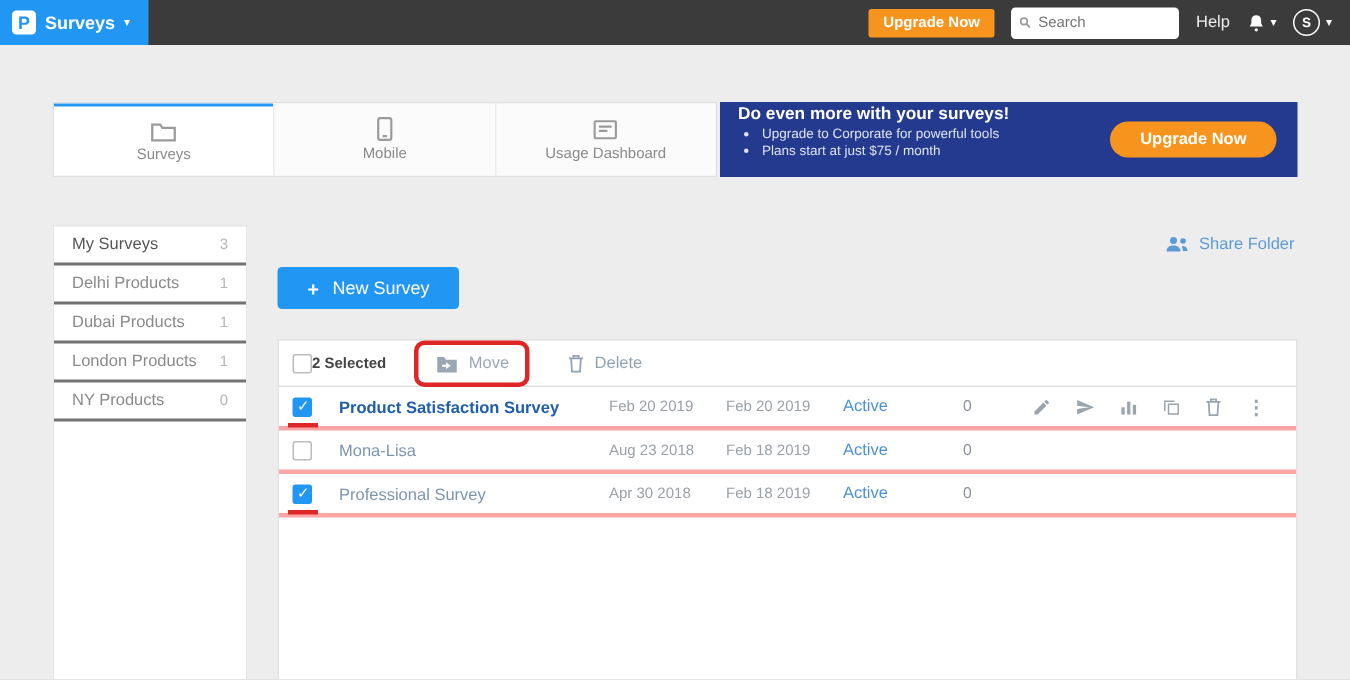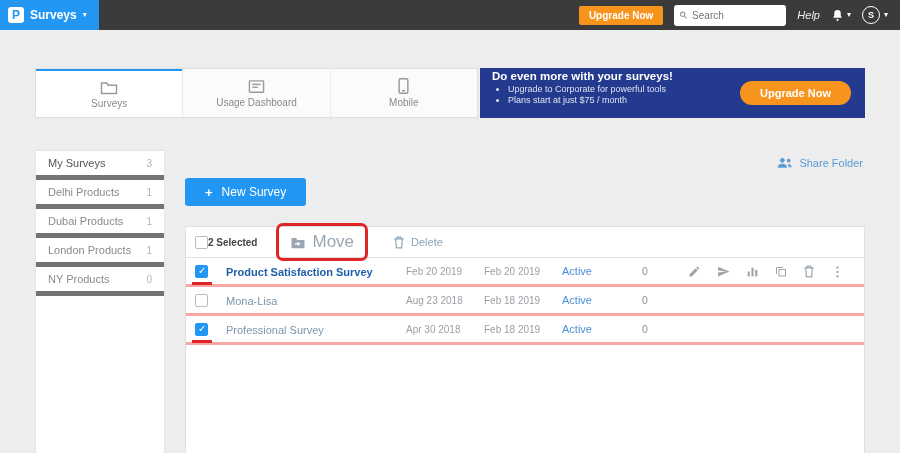--- a/index.html
+++ b/index.html
@@ -13,60 +13,60 @@
   
   .topbar { position:absolute; top:0; left:0; right:0; height:30px; background:#3b3b3b; display:flex; align-items:center; }
   .logo-block { height:30px; background:#2196f3; display:flex; align-items:center; padding:0 12px 0 8px; gap:6px; cursor:pointer; }
   .logo-badge { width:16px; height:16px; background:#ffffff; border-radius:3px; color:#2196f3; font-weight:bold; font-size:12px; display:flex; align-items:center; justify-content:center; }
   .logo-text { color:#fff; font-size:12px; font-weight:bold; }
   .caret { color:#fff; font-size:8px; line-height:1; }
   .topbar-right { margin-left:auto; display:flex; align-items:center; gap:11px; padding-right:12px; }
   .upgrade-btn-top { background:#f7941e; color:#fff; font-size:10px; font-weight:bold; border:none; border-radius:2px; padding:4px 10px; cursor:pointer; font-family:inherit; }
   .search-box { width:112px; height:21px; background:#fff; border-radius:3px; display:flex; align-items:center; padding:0 5px; gap:4px; }
   .search-box input { border:none; outline:none; width:100%; font-size:10px; color:#555; font-family:inherit; background:transparent; }
-  .help { color:#eee; font-size:11px; cursor:pointer;font-style:italic; }
+  .help { color:#eee; font-size:11px; cursor:pointer; }
   .bell-wrap { display:flex; align-items:center; gap:3px; cursor:pointer; }
   .avatar-wrap { display:flex; align-items:center; gap:4px; cursor:pointer; }
   .avatar { width:18px; height:18px; border-radius:50%; border:1.5px solid #fff; color:#fff; font-size:9px; font-weight:bold; display:flex; align-items:center; justify-content:center; }
 
   
   .tabs-card { position:absolute; left:35px; top:68px; width:443px; height:50px; background:#fff; border:1px solid #e0e0e0; display:flex; }
   .tab { flex:1; display:flex; flex-direction:column; align-items:center; justify-content:center; gap:3px; color:#8a8a8a; font-size:10px; border-left:1px solid #ececec; cursor:pointer; background:#fbfbfb; }
   .tab:first-child { border-left:none; }
   .tab.active { background:#fff; border-top:2px solid #2196f3; }
   .tab svg { color:#9a9a9a; }
 
   
   .banner { position:absolute; left:480px; top:68px; width:385px; height:50px; background:#243a8f; padding:2px 12px; color:#fff; }
   .banner-title { font-size:11.5px; font-weight:bold; }
   .banner ul { margin:2px 0 0 16px; font-size:9px; color:#dfe3f0; line-height:11px; list-style:disc; }
   .banner-cta { position:absolute; right:14px; top:13px; height:24px; border-radius:12px; background:#f7941e; color:#fff; border:none; font-weight:bold; font-size:11px; padding:0 20px; cursor:pointer; font-family:inherit; }
 
   
   .sidebar { position:absolute; left:35px; top:150px; width:130px; bottom:0; background:#fff; border:1px solid #e5e5e5; border-bottom:none; }
-  .side-item { display:flex; justify-content:space-between; align-items:center; padding:6px 12px; font-size:11px; color:#8a8a8a; border-bottom:5px solid #737373; cursor:pointer; }
+  .side-item { display:flex; justify-content:space-between; align-items:center; padding:6px 12px; font-size:11px; color:#8a8a8a; border-bottom:2px solid #737373; cursor:pointer; }
   .side-item.active { color:#555; }
   .side-count { font-size:10px; color:#b5b5b5; }
 
   
   .share-folder { position:absolute; right:37px; top:157px; display:flex; align-items:center; gap:6px; color:#5b9bd5; font-size:11px; cursor:pointer; }
   .new-survey { position:absolute; left:185px; top:178px; background:#2196f3; color:#fff; border:none; border-radius:3px; font-size:12px; padding:7px 20px; display:flex; gap:9px; align-items:center; cursor:pointer; font-family:inherit; }
   .plus { font-size:13px; font-weight:bold; line-height:1; }
   .surveys-dropdown { position:absolute; right:86px; top:206px; font-size:11px; color:#444; display:flex; gap:6px; align-items:center; cursor:pointer;margin-top:36px; }
   .caret-dark { color:#444; font-size:8px; }
 
   
   .table { position:absolute; left:185px; right:35px; top:226px; bottom:0; background:#fff; border:1px solid #e0e0e0; border-bottom:none; }
   .sel-row { height:31px; border-bottom:1px solid #e0e0e0; display:flex; align-items:center; padding-left:9px; }
   .checkbox { width:13px; height:13px; border:1px solid #bbb; border-radius:2px; background:#fff; cursor:pointer; position:relative; flex:none; }
   .checkbox.checked { background:#2196f3; border-color:#2196f3; }
   .checkbox.checked::after { content:"✓"; position:absolute; color:#fff; font-size:10px; left:2px; top:-1px; }
   .sel-count { font-weight:bold; font-size:10px; color:#444; }
   .move-wrap { position:relative; margin-left:26px; }
-  .move-btn { display:flex; align-items:center; gap:6px; color:#9aa7b3; font-size:17px; cursor:pointer; padding:4px 7px; }
+  .move-btn { display:flex; align-items:center; gap:6px; color:#9aa7b3; font-size:11px; cursor:pointer; padding:4px 7px; }
   .annotation-ring { position:absolute; left:-7px; right:-7px; top:-5px; bottom:-5px; border:3px solid #df2626; border-radius:7px; pointer-events:none; }
   .delete-btn { display:flex; align-items:center; gap:6px; color:#8fa3b3; font-size:11px; margin-left:32px; cursor:pointer; }
 
   .row { height:29px; display:flex; align-items:center; padding-left:9px; border-bottom:3px solid #fca5a5; }
   .col-check { width:31px; position:relative; display:flex; }
   .red-underline { position:absolute; left:-3px; top:17px; width:20px; height:3px; background:#df2626; }
   .col-title { width:180px; }
   .title { font-size:11px; color:#7b96ad; cursor:pointer; text-decoration:none; }
   .title.t-bold { font-weight:bold; color:#1f5fa9; }
   .col-date { width:78px; font-size:10px; color:#9aa0a6; }
@@ -116,33 +116,33 @@
   </header>
 
   <div class="tabs-card">
     <div class="tab active">
       <svg width="18" height="15" viewBox="0 0 24 20" fill="none" stroke="currentColor" stroke-width="2">
           <path d="M2 4h7l2 3h11v11H2z"></path>
         </svg>
       <span>Surveys</span>
     </div>
     <div class="tab">
+      <svg width="11" height="16" viewBox="0 0 14 22" fill="none" stroke="currentColor" stroke-width="2">
+          <rect x="1" y="1" width="12" height="20" rx="2"></rect>
+          <line x1="5" y1="17.5" x2="9" y2="17.5"></line>
+        </svg>
+      <span>Mobile</span>
+    </div>
+    <div class="tab">
       <svg width="17" height="15" viewBox="0 0 24 20" fill="none" stroke="currentColor" stroke-width="2">
           <rect x="2" y="2" width="20" height="16" rx="1"></rect>
           <line x1="6" y1="7" x2="18" y2="7"></line>
           <line x1="6" y1="11" x2="14" y2="11"></line>
         </svg>
       <span>Usage Dashboard</span>
-    </div>
-    <div class="tab">
-      <svg width="11" height="16" viewBox="0 0 14 22" fill="none" stroke="currentColor" stroke-width="2">
-          <rect x="1" y="1" width="12" height="20" rx="2"></rect>
-          <line x1="5" y1="17.5" x2="9" y2="17.5"></line>
-        </svg>
-      <span>Mobile</span>
     </div>
   </div>
 
   <div class="banner">
     <div class="banner-title">Do even more with your surveys!</div>
     <ul>
       <li>Upgrade to Corporate for powerful tools</li>
       <li>Plans start at just $75 / month</li>
     </ul>
     <button class="banner-cta">Upgrade Now</button>

